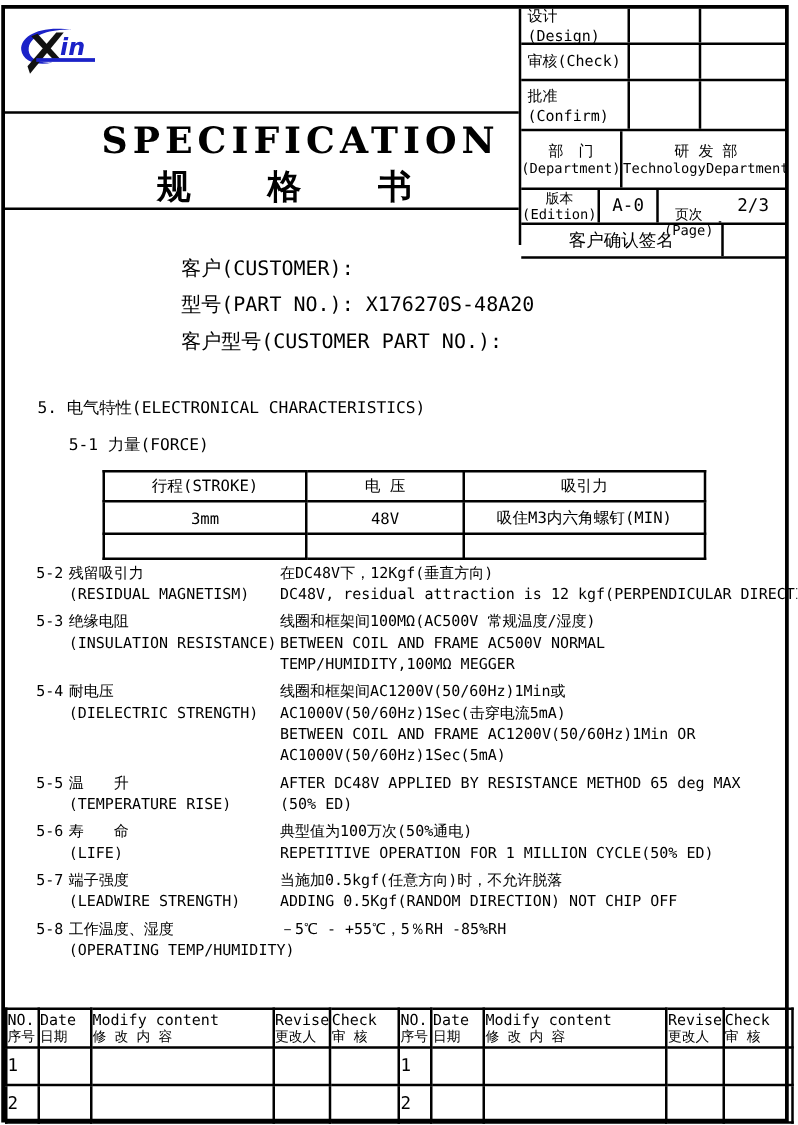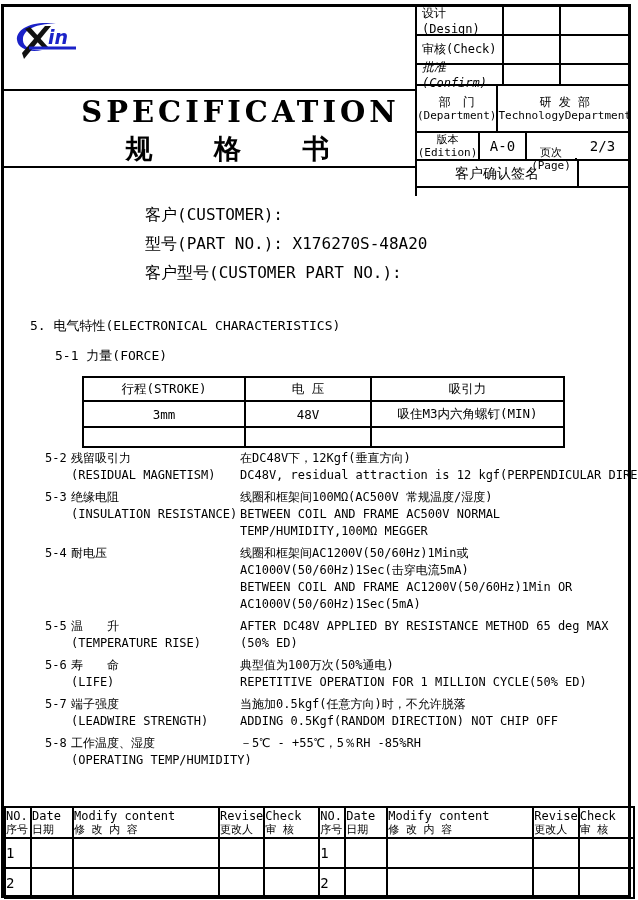--- a/index.html
+++ b/index.html
@@ -35,21 +35,21 @@
   .customer-block { position:absolute; left:145px; top:200px; font-size:16px; line-height:29px; white-space:nowrap; }
   .sec-heading { position:absolute; left:30px; top:317px; font-size:13px; }
   .sub-heading { position:absolute; left:55px; top:347px; font-size:13px; }
 
   .force-table { position:absolute; left:82px; top:376px; border-collapse:collapse; table-layout:fixed; }
   .force-table td, .force-table th { border:2px solid #000; font-weight:normal; font-size:12.5px; text-align:center; padding:0;margin-left:29px; }
   .force-table .h-row td { height:24px; }
   .force-table .d-row td { height:26px; }
   .force-table .e-row td { height:20px; }
 
-  .items { position:absolute; left:45px; top:450px; width:582px; font-size:12px; line-height:17px; }
+  .items { position:absolute; left:29px; top:450px; width:582px; font-size:12px; line-height:17px; }
   .item { display:flex; margin-bottom:5px; }
   .it-left { width:195px; flex:0 0 auto; display:flex; }
   .it-no { width:26px; flex:0 0 auto; }
   .it-name { white-space:nowrap; }
   .it-desc { flex:1; white-space:nowrap; }
 
   
   .rev-table { position:absolute; left:4px; top:806px; border-collapse:collapse; table-layout:fixed; }
   .rev-table td { border:2px solid #000; text-align:left; padding:0; overflow:hidden; }
   .rev-table .hd { font-size:12px; line-height:13px; height:31px; white-space:nowrap; }
@@ -88,21 +88,21 @@
     <div class="rp-row" style="height:29px;">
       <div class="rp-cell" style="width:87px;">设计(Design)</div>
       <div class="rp-cell" style="width:57px;"></div>
       <div class="rp-cell" style="flex:1;"></div>
     </div>
     <div class="rp-row" style="height:29px;">
       <div class="rp-cell" style="width:87px;">审核(Check)</div>
       <div class="rp-cell" style="width:57px;"></div>
       <div class="rp-cell" style="flex:1;"></div>
     </div>
-    <div class="rp-row" style="height:21px;font-style:italic;">
+    <div class="rp-row" style="height:40px;">
       <div class="rp-cell" style="width:87px;">批准(Confirm)</div>
       <div class="rp-cell" style="width:57px;"></div>
       <div class="rp-cell" style="flex:1;"></div>
     </div>
     <div class="rp-row" style="height:47px;">
       <div class="rp-cell" style="width:90px; padding-left:0;">
         <div class="stack">
           <span>部　门</span>
           <span class="small">(Department)</span>
         </div>
@@ -199,20 +199,21 @@
           <div>BETWEEN COIL AND FRAME AC500V NORMAL</div>
           <div>TEMP/HUMIDITY,100MΩ MEGGER</div>
       </div>
     </div>
 
     <div class="item">
       <div class="it-left">
         <span class="it-no">5-4</span>
         <span class="it-name">
           <div>耐电压</div>
+            <div>(DIELECTRIC STRENGTH)</div>
         </span>
       </div>
       <div class="it-desc">
         <div>线圈和框架间AC1200V(50/60Hz)1Min或</div>
           <div>AC1000V(50/60Hz)1Sec(击穿电流5mA)</div>
           <div>BETWEEN COIL AND FRAME AC1200V(50/60Hz)1Min OR</div>
           <div> AC1000V(50/60Hz)1Sec(5mA)</div>
       </div>
     </div>
 

